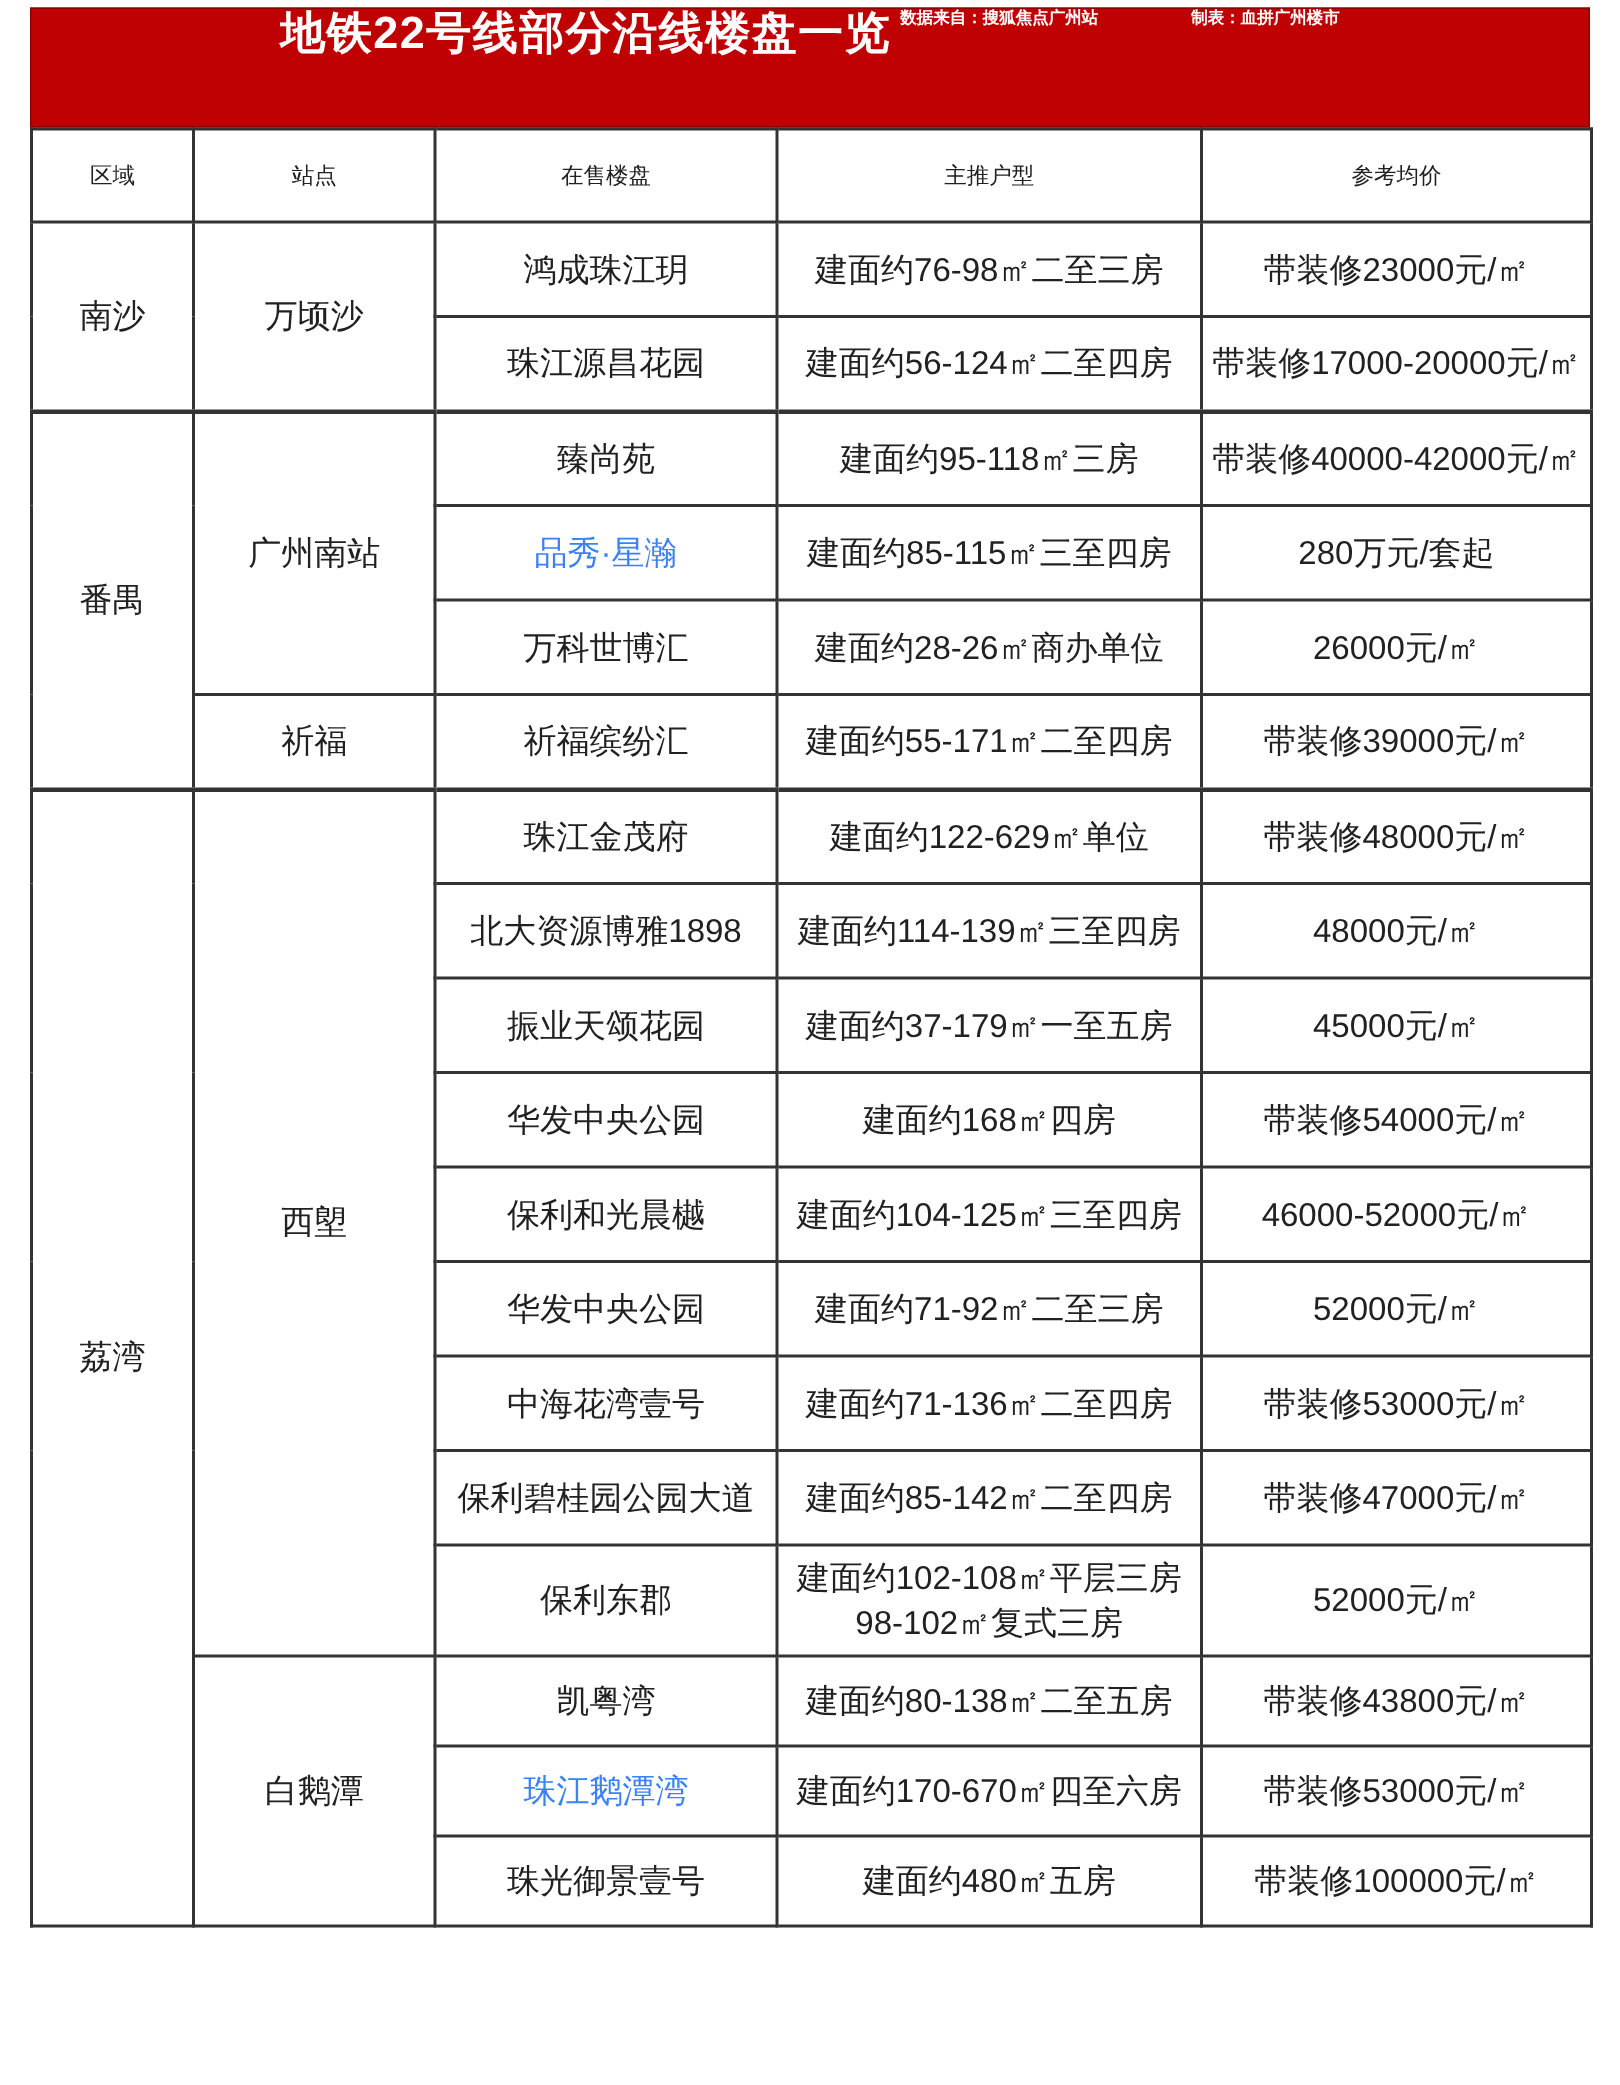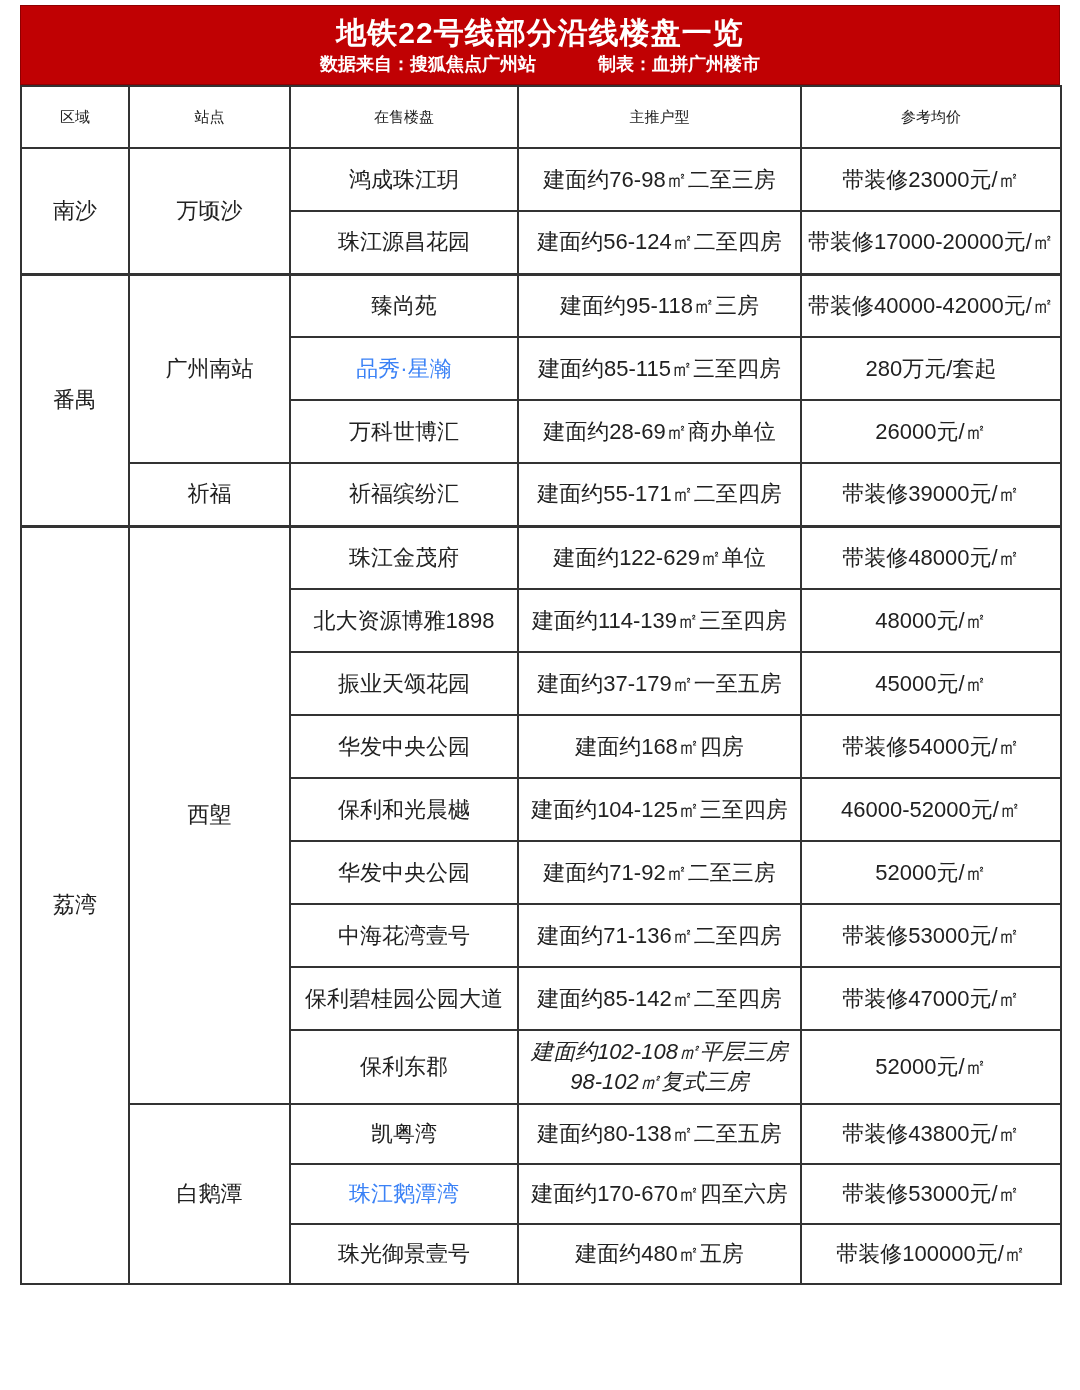--- a/index.html
+++ b/index.html
@@ -17,32 +17,32 @@
   }
   .banner {
     width: 1040px;
     height: 80px;
     box-sizing: border-box;
     background: #c00103;
     border: 1px solid #8f0001;
     color: #ffffff;
     text-align: center;
     display: flex;
-    flex-direction: column;
+    flex-direction: row;
     justify-content: center;
     gap: 6px;
   }
   .banner-title {
     font-size: 30px;
     font-weight: bold;
     letter-spacing: 1px;
     line-height: 1.1;
   }
   .banner-sub {
-    font-size: 18px;
+    font-size: 11px;
     font-weight: bold;
     line-height: 1.1;
   }
   .banner-sub .src { margin-right: 62px; }
   table.listings {
     width: 1040px;
     border-collapse: collapse;
     table-layout: fixed;
     color: #212121;
   }
@@ -61,21 +61,21 @@
     background: #ffffff;
   }
   table.listings td {
     height: 63px;
     font-size: 22px;
     background: #ffffff;
   }
   tr.tall td { height: 74px; }
   tr.short td { height: 60px; }
   td.muted { color: #3b82f6; }
-  td .line { line-height: 1.35; font-style: italic; }
+  td .line { line-height: 1.35; }
   tr.region-start td { border-top-width: 3px; margin-top: 32px; }
   table.listings { border: 2px solid #222222; }
 </style>
 </head>
 <body>
 
 <div class="page">
 
   <div class="banner">
     <div class="banner-title">地铁22号线部分沿线楼盘一览</div>
@@ -123,21 +123,21 @@
         <td>建面约95-118㎡三房</td>
         <td>带装修40000-42000元/㎡</td>
       </tr>
       <tr>
         <td class="muted">品秀·星瀚</td>
         <td>建面约85-115㎡三至四房</td>
         <td>280万元/套起</td>
       </tr>
       <tr>
         <td>万科世博汇</td>
-        <td>建面约28-69㎡商办单位</td>
+        <td>建面约28-26㎡商办单位</td>
         <td>26000元/㎡</td>
       </tr>
 
       <tr>
         <td>祈福</td>
         <td>祈福缤纷汇</td>
         <td>建面约55-171㎡二至四房</td>
         <td>带装修39000元/㎡</td>
       </tr>
 

